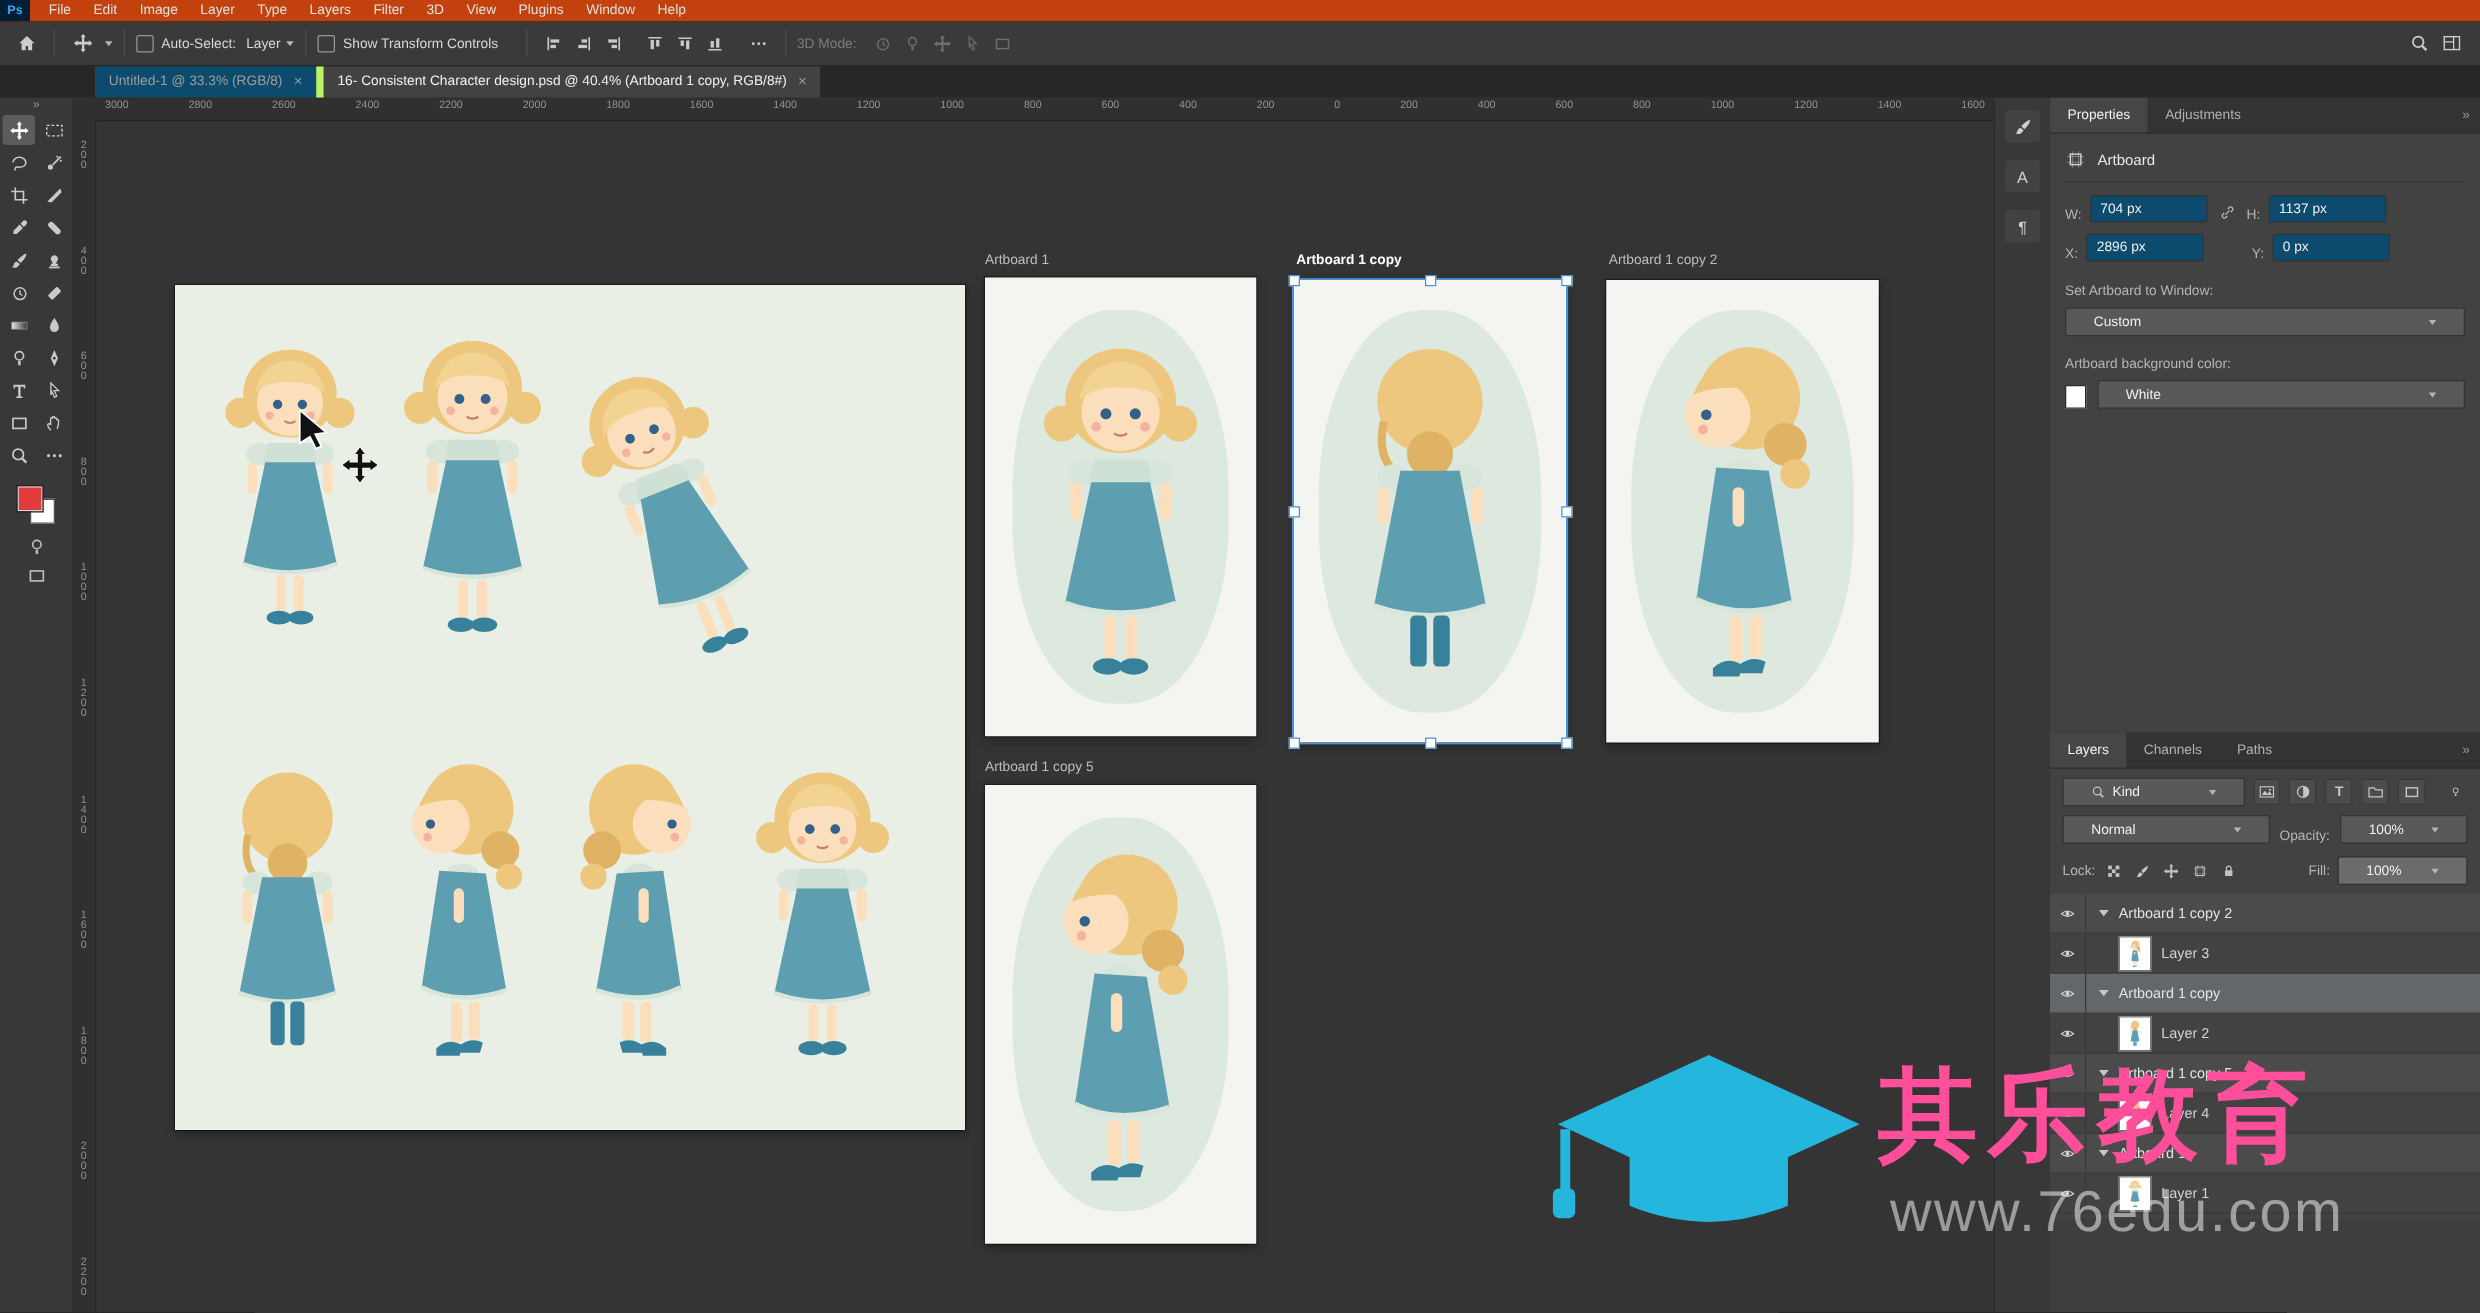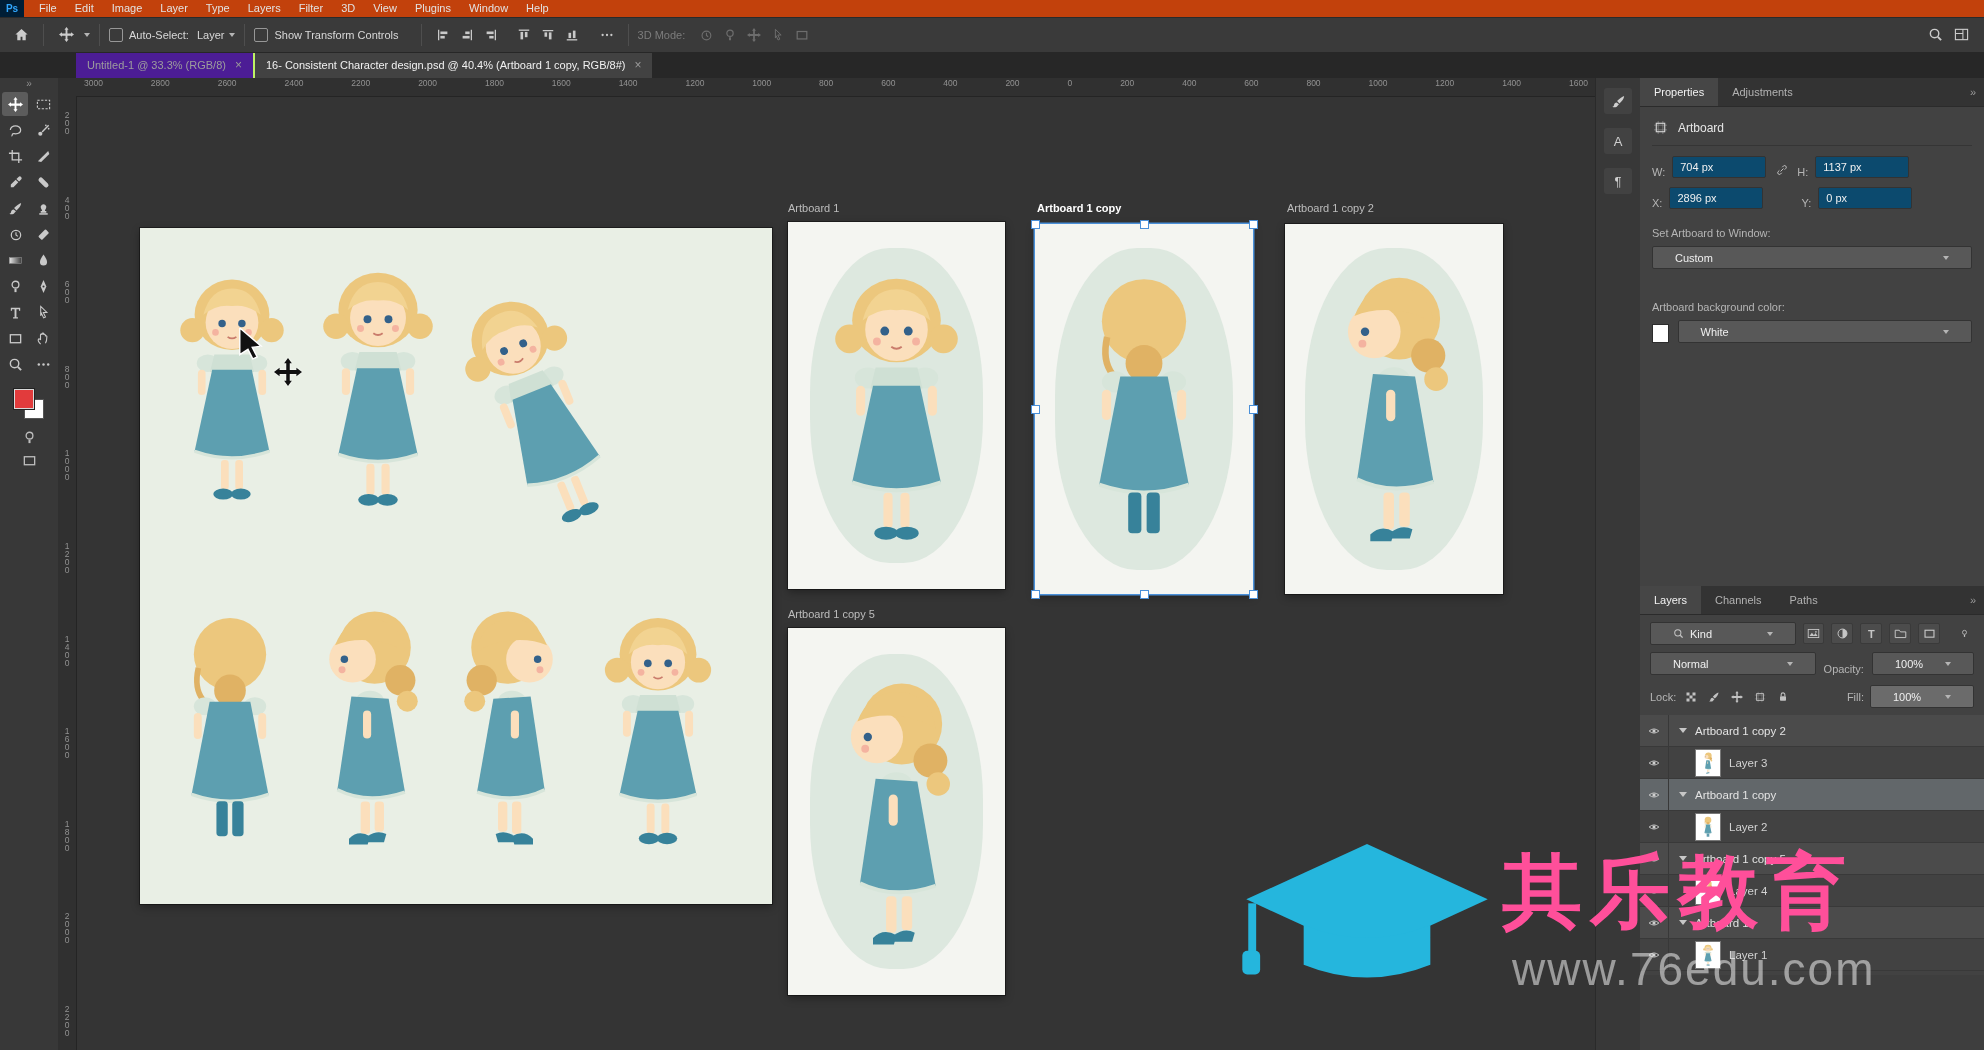--- a/index.html
+++ b/index.html
@@ -21,21 +21,21 @@
   .chk{width:12px;height:12px;border:1px solid #979797;border-radius:2px;background:transparent;margin-right:6px;flex:none}
   .olbl{font-size:11px;color:#d8d8d8;white-space:nowrap}
   .olbl.dim{color:#7c7c7c}
   .caret{width:0;height:0;border-left:3.5px solid transparent;border-right:3.5px solid transparent;border-top:4px solid #b5b5b5;margin-left:5px}
   .alicon{width:22px;height:22px;display:flex;align-items:center;justify-content:center;color:#c9c9c9;margin:0 1px}
   .alicon svg{width:14px;height:14px}
   .alicon.dim{color:#6d6d6d}
   
   .tabbar{position:absolute;left:0;top:52px;right:0;height:26px;background:#272727;display:flex;align-items:stretch;padding-left:76px;z-index:4}
   .dtab{display:flex;align-items:center;gap:9px;padding:0 11px;font-size:11px;white-space:nowrap}
-  .dtab.inactive{background:#4c1d95;color:#9d9d9d;border-right:2px solid #bef264}
+  .dtab.inactive{background:#0c4a6e;color:#9d9d9d;border-right:6px solid #bef264}
   .dtab.active{background:#424242;color:#f1f1f1}
   .dtab .x{font-size:12px;color:#9a9a9a}
   
   .toolbar{position:absolute;left:0;top:78px;bottom:0;width:58px;background:#383838;border-right:1px solid #2a2a2a;z-index:3}
   .tb-collapse{display:block;text-align:center;color:#8f8f8f;font-size:10px;line-height:12px}
   .tools{display:grid;grid-template-columns:26px 26px;gap:2px 2px;justify-content:center;padding-top:2px}
   .tool{width:26px;height:24px;display:flex;align-items:center;justify-content:center;color:#c9c9c9;border-radius:3px}
   .tool svg{width:15px;height:15px}
   .tool.sel{background:#5c5c5c;color:#ffffff}
   .swatches{position:relative;width:32px;height:32px;margin:12px auto 0}
@@ -727,21 +727,21 @@
     </div>
     <div class="prow" style="margin-top:18px">
       <span class="plbl">Set Artboard to Window:</span>
     </div>
     <div class="prow" style="margin-top:7px">
       <div class="ddl" style="width:318px">
         <span>Custom</span>
         <span class="caret"></span>
       </div>
     </div>
-    <div class="prow" style="margin-top:32px">
+    <div class="prow" style="margin-top:16px">
       <span class="plbl">Artboard background color:</span>
     </div>
     <div class="prow" style="margin-top:7px;gap:9px">
       <span style="width:17px;height:17px;background:#fff;border:1px solid #2c2c2c"></span>
       <div class="ddl" style="width:290px">
         <span>White</span>
         <span class="caret"></span>
       </div>
     </div>
   </div>

